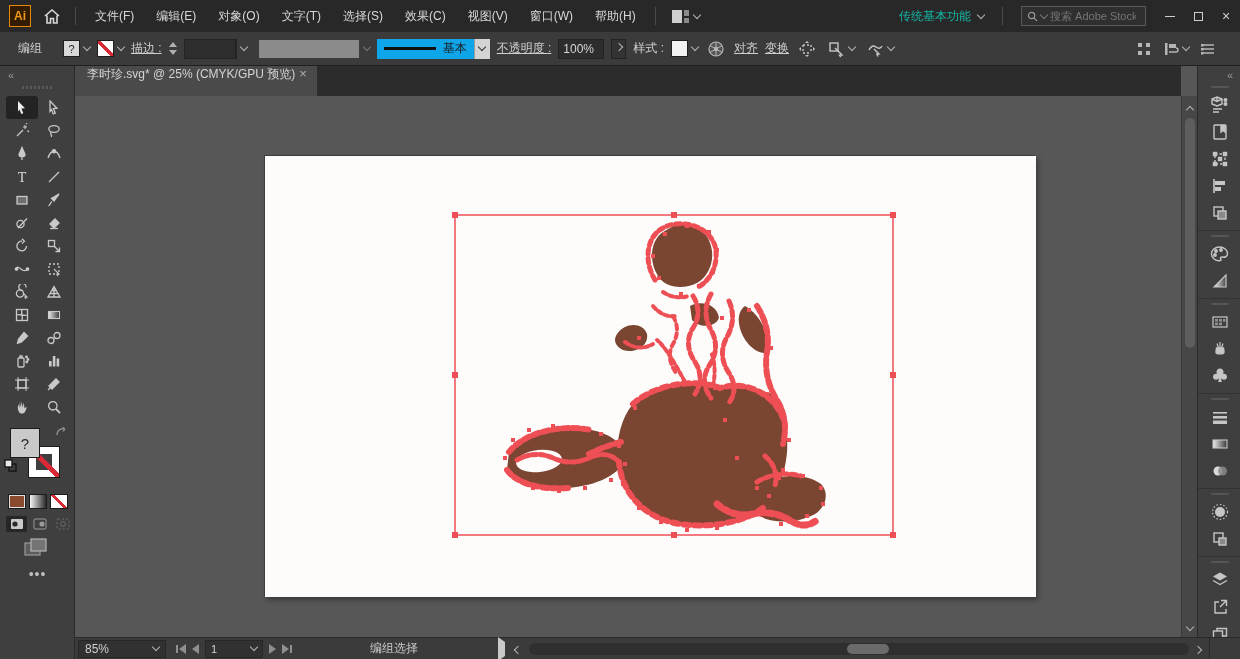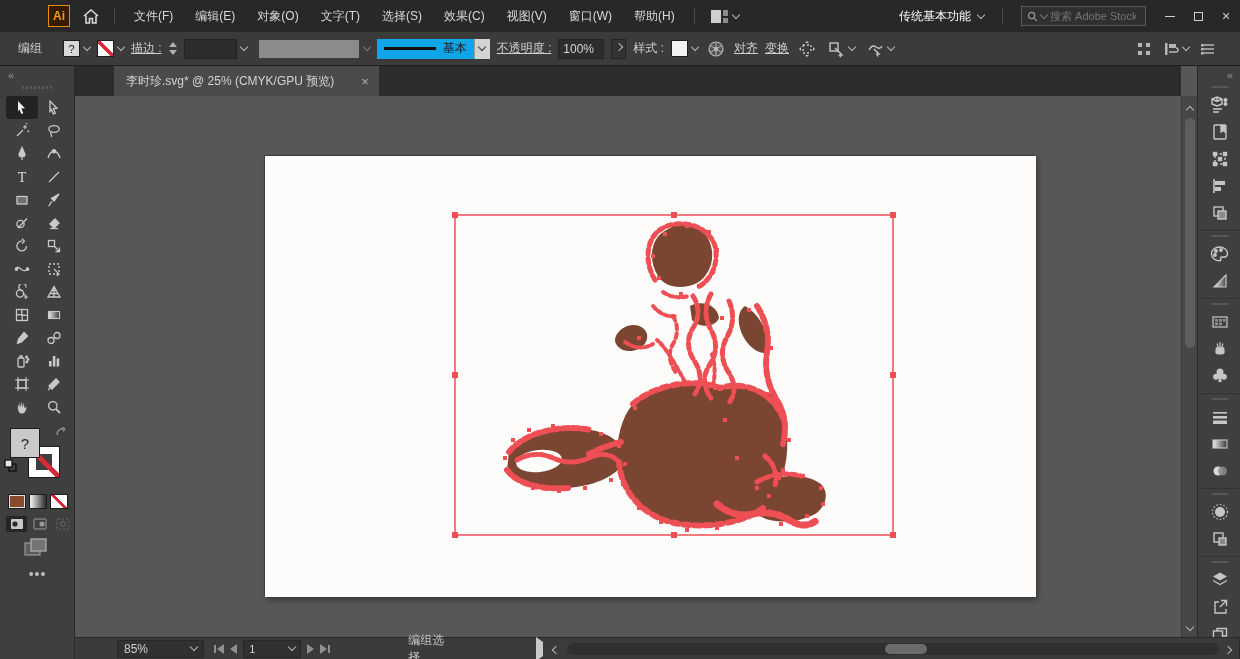--- a/index.html
+++ b/index.html
@@ -1,36 +1,36 @@
 <!DOCTYPE html>
 <html><head>
 <meta charset="utf-8">
 <style>
   * { box-sizing: border-box; margin: 0; padding: 0; }
   html,body { width:1240px; height:659px; overflow:hidden; }
   body { font-family:"Liberation Sans", sans-serif; font-size:12px; color:#d0d0d0;
          background:#575757; position:relative; }
-  .abs { position:absolute;padding-left:39px; }
+  .abs { position:absolute; }
 
   
   #menubar { left:0; top:0; width:1240px; height:32px; background:#282828;
              display:flex; align-items:center; }
   .ai-logo { width:22px; height:22px; margin-left:9px; background:#331c00;
              border:1px solid #e8890c; color:#f09b1d; font-weight:bold; font-size:12px;
              display:flex; align-items:center; justify-content:center; }
   .home-btn { width:30px; height:32px; display:flex; align-items:center; justify-content:center; margin-left:6px; }
   .mb-sep { width:1px; height:18px; background:#4a4a4a; margin:0 8px; }
   .menu-item { padding:0 11px; height:32px; display:flex; align-items:center; color:#d8d8d8; cursor:default; }
   .ws-switch { display:flex; align-items:center; gap:5px; padding:0 8px; height:32px; }
   .ws-icon { width:17px; height:13px; position:relative; }
   .ws-icon .a { position:absolute; left:0; top:0; width:10px; height:13px; background:#cfcfcf; }
   .ws-icon .b { position:absolute; right:0; top:0; width:5px; height:6px; background:#8a8a8a; }
   .ws-icon .c { position:absolute; right:0; bottom:0; width:5px; height:5px; background:#8a8a8a; }
   .spacer { flex:1; }
-  .workspace { display:flex; align-items:center; gap:7px; padding:0 10px; color:#ffffff; }
+  .workspace { display:flex; align-items:center; gap:7px; padding:0 10px; color:#14b8a6; }
   .searchbox { width:125px; height:20px; border:1px solid #5a5a5a; background:#2f2f2f;
                display:flex; align-items:center; gap:3px; padding:0 5px; margin:0 10px; }
   .searchbox input { border:none; background:transparent; outline:none; width:86px;
                      color:#9a9a9a; font-size:11px; font-family:"Liberation Sans",sans-serif; }
   .winbtn { width:28px; height:32px; display:flex; align-items:center; justify-content:center; }
   .glyph-min { width:10px; height:0; border-top:1px solid #cfcfcf; display:block; }
   .glyph-max { width:9px; height:9px; border:1px solid #cfcfcf; display:block; }
   .glyph-close { color:#cfcfcf; font-size:14px; line-height:1; }
 
   
@@ -91,21 +91,21 @@
   .cgn.none { background:linear-gradient(45deg,#fff 42%,#d62b36 42%,#d62b36 58%,#fff 58%); }
   .modes-row { position:absolute; left:6px; top:450px; display:flex; gap:2px; }
   .mode { width:21px; height:16px; display:flex; align-items:center; justify-content:center; border-radius:2px; }
   .mode.active { background:#262626; }
   .screenmode { position:absolute; left:24px; top:472px; }
   .tb-ellipsis { position:absolute; left:0; top:500px; width:75px; text-align:center;
                  color:#bdbdbd; font-size:14px; letter-spacing:1px; }
 
   
   #tabbar { left:75px; top:66px; width:1106px; height:30px; background:#2c2c2c; display:flex; }
-  .doc-tab { background:#4a4a4a; height:30px; display:flex; align-items:center; gap:27px; padding:0 10px 0 12px; color:#d4d4d4; }
+  .doc-tab { background:#4a4a4a; height:30px; display:flex; gap:4px; padding:0 10px 0 12px; color:#d4d4d4; }
   .tab-close { color:#b0b0b0; font-size:13px; }
   #canvas { left:75px; top:96px; width:1106px; height:541px; background:#575757; overflow:hidden; }
   #artboard { position:absolute; left:190px; top:60px; width:771px; height:441px; background:#fdfcfa;
               box-shadow:-1px -1px 0 #3e3e3e, 2px 3px 5px rgba(0,0,0,0.35); }
   #artboard svg { display:block; }
 
   
   #vscroll { left:1181px; top:96px; width:16px; height:541px; background:#474747; border-left:1px solid #3a3a3a; }
   #vscroll .thumb { position:absolute; left:3px; top:22px; width:10px; height:230px; background:#5e5e5e; border-radius:5px; }
   .vs-arrow { position:absolute; left:5px; }

